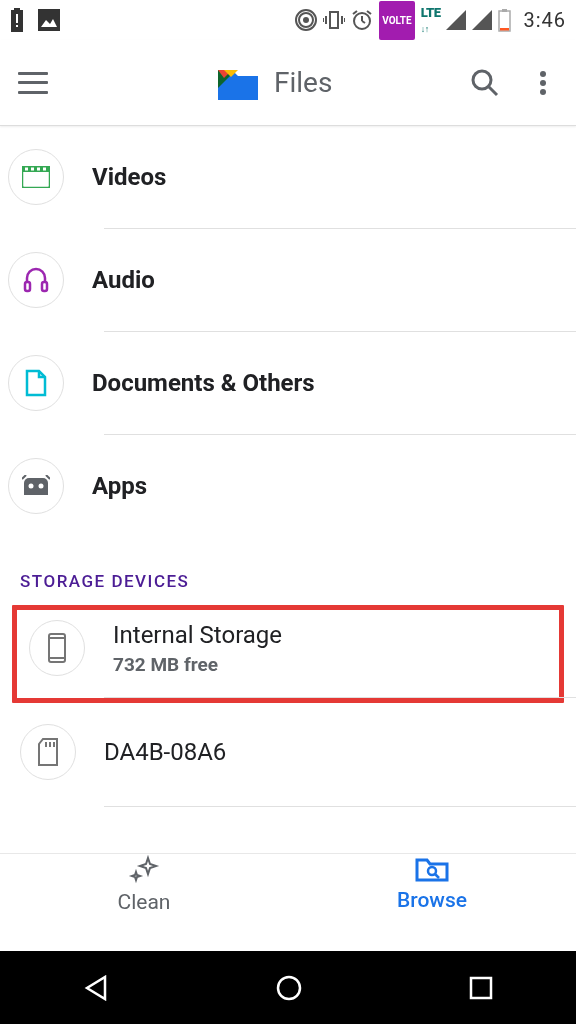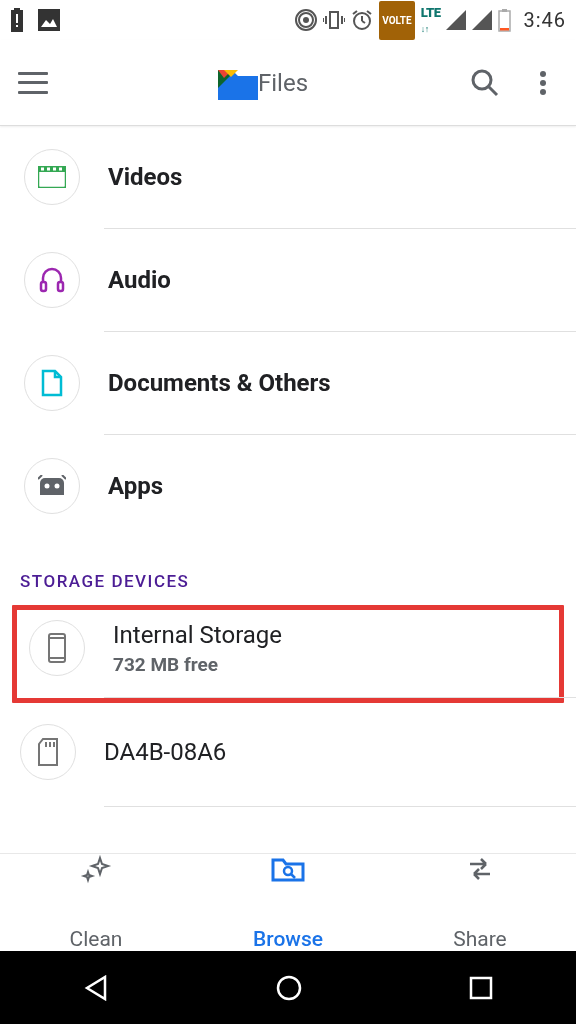--- a/index.html
+++ b/index.html
@@ -7,47 +7,47 @@
 
 .status-bar { height: 40px; display: flex; align-items: center; justify-content: space-between; padding: 0 10px; background: #fff; }
 .status-left { display: flex; gap: 14px; align-items: center; }
 .status-right { display: flex; gap: 6px; align-items: center; }
 .status-time { font-size: 20px; color: #333; margin-left: 6px; letter-spacing: 1px; }
 
 .app-bar { height: 86px; display: flex; align-items: center; padding: 0 18px; border-bottom: 1px solid #ddd; box-shadow: 0 1px 2px rgba(0,0,0,0.07); }
 .hamburger { width: 30px; height: 22px; display: flex; flex-direction: column; justify-content: space-between; }
 .hamburger span { height: 3px; background: #5f6368; border-radius: 1px; }
 .app-logo { margin-left: 170px; width: 40px; height: 34px; position: relative; }
-.app-title { font-size: 24px; color: #5f6368; }
+.app-title { font-size: 28px; color: #5f6368; margin-left: 16px; }
 .spacer { flex: 1; }
 
 .content { height: 727px; overflow: hidden; }
-.category-item { display: flex; align-items: center; padding: 0 24px; height: 102px; }
+.category-item { display: flex; align-items: center; padding: 0 8px; height: 102px; }
 .cat-icon { width: 56px; height: 56px; border-radius: 50%; border: 1px solid #e0e0e0; display: flex; align-items: center; justify-content: center; flex-shrink: 0; }
 .cat-label { font-size: 24px; font-weight: 700; color: #202124; margin-left: 28px; }
 .divider-wrap { padding-left: 104px; }
 .divider { height: 1px; background: #e0e0e0; }
 
 .section-title { font-size: 17px; letter-spacing: 1.5px; color: #4c1d95; padding: 34px 20px 14px 20px; font-weight: 500; }
 
 .highlight-box { border: 5px solid #e53935; border-radius: 1px; margin: 0 12px; padding: 10px 8px 22px 8px; }
 .storage-item { display: flex; align-items: center; padding: 0 20px; height: 108px; }
 .storage-item.inside-box { padding: 0 0 0 4px; height: auto; }
 .storage-icon { width: 56px; height: 56px; border-radius: 50%; border: 1px solid #e0e0e0; display: flex; align-items: center; justify-content: center; flex-shrink: 0; }
 .storage-text { margin-left: 28px; }
 .storage-name { font-size: 24px; color: #202124; }
 .storage-sub { font-size: 19px; color: #5f6368; margin-top: 4px; font-weight: bold; }
 
 .bottom-nav { height: 98px; border-top: 1px solid #e8e8e8; display: flex; background: #fff; }
-.nav-item { flex: 1; display: flex; flex-direction: column; align-items: center; justify-content: space-between; gap: 4px; }
+.nav-item { flex: 1; display: flex; flex-direction: column; align-items: center; justify-content: flex-start; gap: 4px; }
 .nav-label { font-size: 21px; color: #5f6368; }
 .nav-label.active { color: #1a73e8; font-weight: 500; }
 
 .sys-nav { height: 73px; background: #000; display: flex; align-items: center; justify-content: space-around; }
-.volte-badge { background: #a16207; color: #fff; font-size: 10px; padding: 14px 3px; font-weight: 700; border-radius: 2px; }
+.volte-badge { background: #a21caf; color: #fff; font-size: 10px; padding: 14px 3px; font-weight: 700; border-radius: 2px; }
 .lte-badge { font-size: 13px; font-weight: 900; color: #0f766e; letter-spacing: -0.5px; }
 </style>
 </head>
 <body>
 
 <div class="status-bar">
   <div class="status-left">
     <svg width="14" height="24" viewBox="0 0 14 24">
         <rect x="1" y="2" width="12" height="22" fill="#333"></rect>
         <rect x="4" y="0" width="6" height="3" fill="#333"></rect>
@@ -231,27 +231,20 @@
     <span class="nav-label">Clean</span>
   </div>
   <div class="nav-item">
     <svg width="34" height="30" viewBox="0 0 34 30">
         <path d="M2 6 h10 l3 4 h17 v16 h-30 z" fill="none" stroke="#1a73e8" stroke-width="3"></path>
         <circle cx="17" cy="17" r="4" fill="none" stroke="#1a73e8" stroke-width="2.5"></circle>
         <line x1="20" y1="20" x2="24" y2="24" stroke="#1a73e8" stroke-width="2.5"></line>
       </svg>
     <span class="nav-label active">Browse</span>
   </div>
-  <div class="nav-item">
-    <svg width="32" height="28" viewBox="0 0 32 28">
-        <path d="M6 10 h16 M22 10 l-5 -5 M22 10 l-5 5" fill="none" stroke="#5f6368" stroke-width="2.5"></path>
-        <path d="M26 20 h-16 M10 20 l5 -5 M10 20 l5 5" fill="none" stroke="#5f6368" stroke-width="2.5"></path>
-      </svg>
-    <span class="nav-label">Share</span>
-  </div>
 </div>
 
 <div class="sys-nav">
   <svg width="26" height="26" viewBox="0 0 26 26">
       <polygon points="22,2 22,24 4,13" fill="none" stroke="#fff" stroke-width="2.5"></polygon>
     </svg>
   <svg width="28" height="28" viewBox="0 0 28 28">
       <circle cx="14" cy="14" r="11" fill="none" stroke="#fff" stroke-width="2.5"></circle>
     </svg>
   <svg width="24" height="24" viewBox="0 0 24 24">

